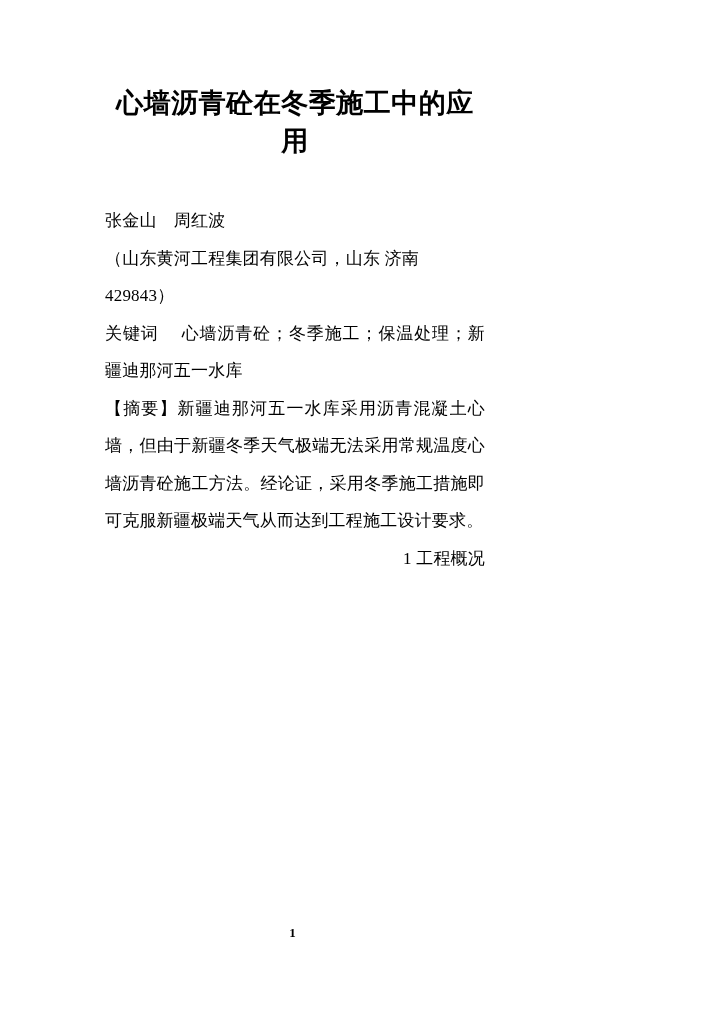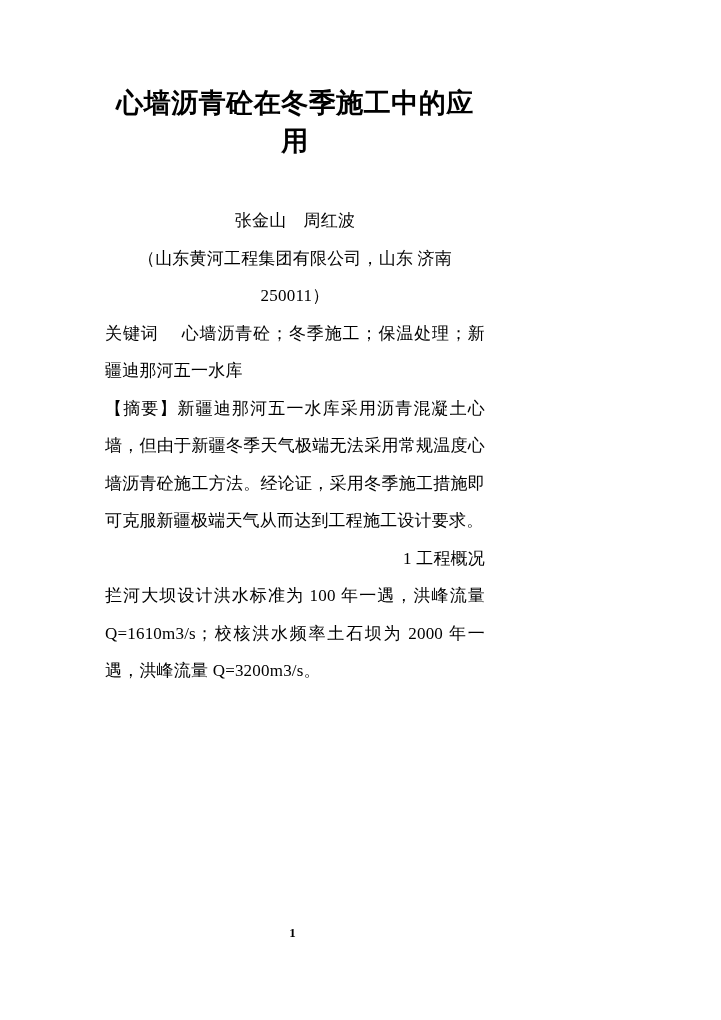--- a/index.html
+++ b/index.html
@@ -28,21 +28,20 @@
     line-height: 38px;
     font-weight: bold;
     text-align: center;
     letter-spacing: 0.5px;
   }
   .line, .para {
     margin: 0;
     font-size: 17px;
     line-height: 37.5px;
     letter-spacing: 0.2px;
-    text-align: center;
   }
   .para {
     text-align: justify;
     text-justify: inter-ideograph;
   }
   .heading {
     text-align: right;
   }
   .indent-half {
     padding-left: 9px;
@@ -60,29 +59,28 @@
 </style>
 </head>
 <body>
 
 <div class="page">
 
   <h1 class="doc-title">心墙沥青砼在冬季施工中的应用</h1>
 
   <p class="line">张金山　周红波</p>
 
-  <p class="line">（山东黄河工程集团有限公司，山东 济南 250011）</p>
+  <p class="line">（山东黄河工程集团有限公司，山东 济南 429843）</p>
 
   <p class="para">关键词　 心墙沥青砼；冬季施工；保温处理；新疆迪那河五一水库</p>
 
   <p class="para">【摘要】新疆迪那河五一水库采用沥青混凝土心墙，但由于新疆冬季天气极端无法采用常规温度心墙沥青砼施工方法。经论证，采用冬季施工措施即可克服新疆极端天气从而达到工程施工设计要求。</p>
 
   <p class="para heading">1 工程概况</p>
 
 
-  <p class="para">拦河大坝设计洪水标准为 100 年一遇，洪峰流量 Q=1610m3/s；校核洪水频率土石坝为 2000 年一遇，洪峰流量 Q=3200m3/s。</p>
 
 
 
 
   <div class="page-footer">1</div>
 
 </div>
 
 </body></html>

